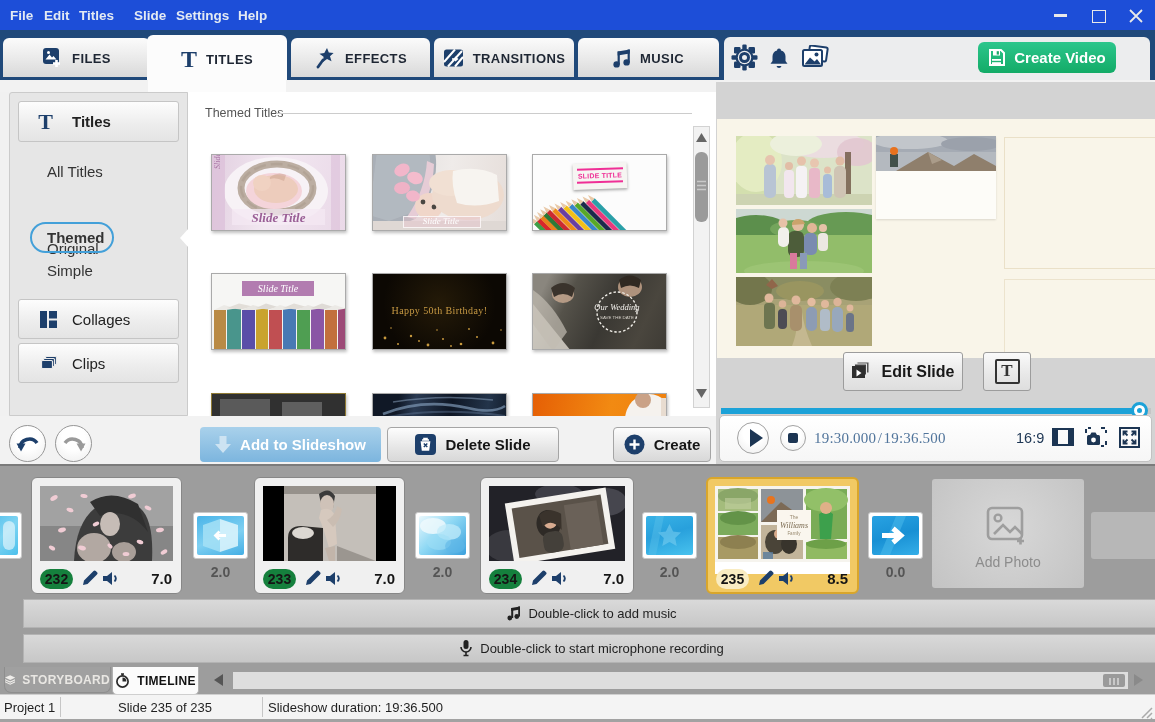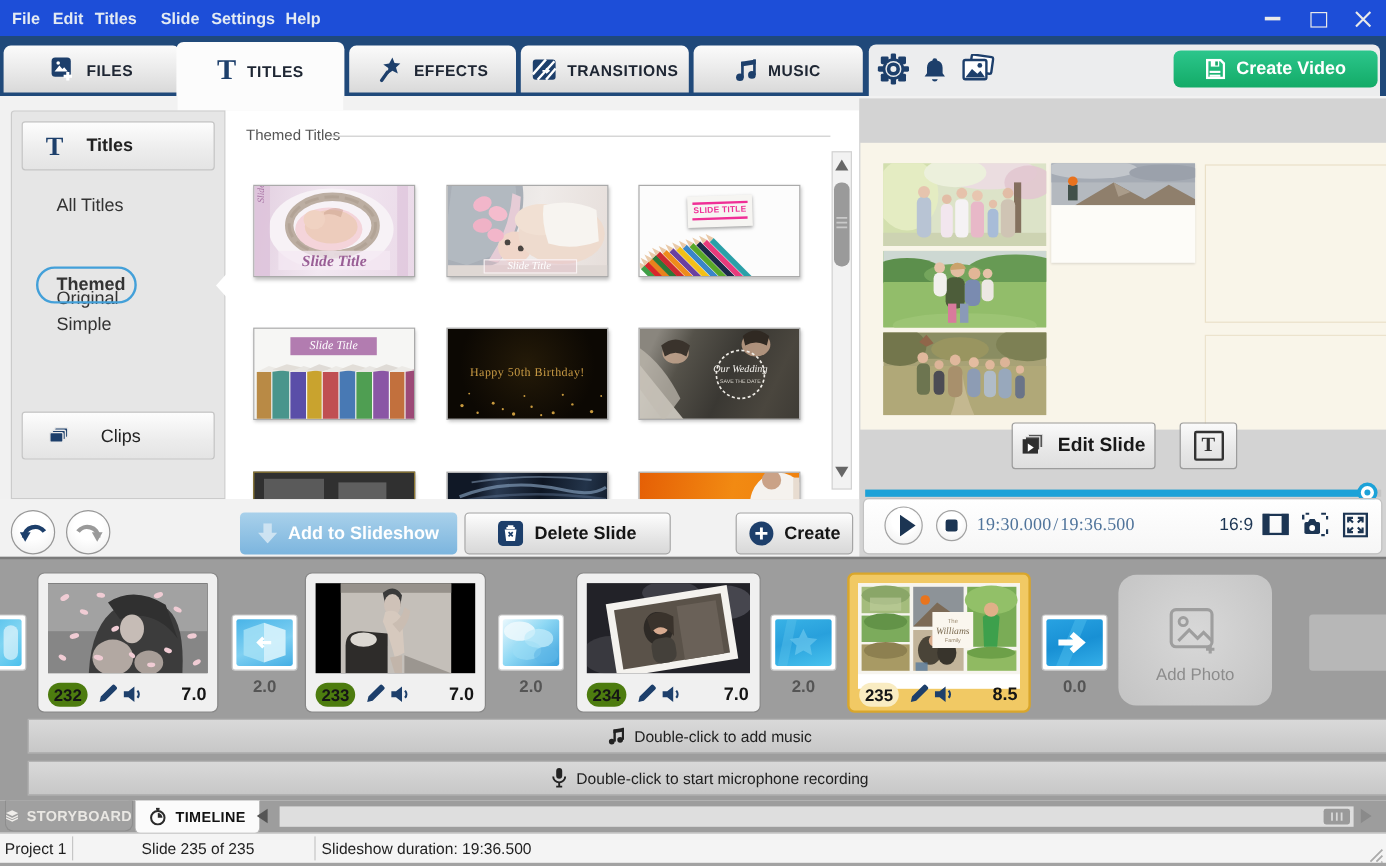--- a/index.html
+++ b/index.html
@@ -12,21 +12,21 @@
 
 .winbtn{position:absolute;}
 
 #tabrow{left:0;top:30px;width:1155px;height:50px;background:#20497a;}
 .tab{position:absolute;top:8px;height:39px;border-radius:6px 6px 0 0;
  background:linear-gradient(#fbfbfb,#e9e9e9 55%,#d9d9d9);
  display:flex;align-items:center;justify-content:center;gap:9px;}
 .tab.active{top:5px;height:48px;background:#fcfcfc;}
 .tab .lbl{font-size:13px;font-weight:700;color:#1e2633;letter-spacing:.4px;padding-top:1px;}
 #toolbar{position:absolute;left:724px;top:7px;width:426px;height:43px;background:#ecedee;border-radius:6px 6px 0 0;}
-#createvideo{position:absolute;left:254px;top:5px;width:170px;height:31px;border-radius:6px;
+#createvideo{position:absolute;left:254px;top:5px;width:138px;height:31px;border-radius:6px;
  background:linear-gradient(#2cc68c,#13ab67);display:flex;align-items:center;justify-content:center;gap:9px;
  color:#fff;font-size:15px;font-weight:700;}
 
 #strip{left:0;top:80px;width:1155px;height:12px;background:#f2f2f2;}
 #tabunder{left:148px;top:78px;width:138px;height:14px;background:#fcfcfc;}
 
 #leftpanel{left:9px;top:92px;width:179px;height:324px;background:#e6e6e6;border:1px solid #cbcbcb;box-sizing:border-box;border-radius:3px 0 0 0;}
 .lbtn{position:absolute;left:8px;width:161px;background:linear-gradient(#fdfdfd,#ececec 60%,#e4e4e4);
  border:1px solid #c5c5c5;border-radius:3px;box-sizing:border-box;display:flex;align-items:center;}
 .lbtn .txt{font-size:15px;color:#222;}
@@ -59,38 +59,38 @@
 .bigbtn{position:absolute;top:11px;height:35px;border-radius:4px;display:flex;align-items:center;justify-content:center;gap:9px;box-sizing:border-box;}
 .bigbtn .txt{font-size:15px;font-weight:700;color:#151515;}
 #addslide{left:200px;width:181px;background:linear-gradient(#a9d1eb,#7cb5de);}
 #addslide .txt{color:#fff;}
 #delslide{left:387px;width:172px;background:linear-gradient(#fdfdfd,#e2e2e2 70%,#d8d8d8);border:1px solid #a5a5a5;}
 #createbtn{left:613px;width:98px;background:linear-gradient(#fdfdfd,#e2e2e2 70%,#d8d8d8);border:1px solid #a5a5a5;}
 
 #timeline{left:0;top:464px;width:1155px;height:203px;background:#9d9d9d;border-top:2px solid #7b7b7b;box-sizing:border-box;}
 .card{position:absolute;top:11px;height:117px;width:151px;background:#f0f0f0;border:1px solid #878787;border-radius:6px;box-sizing:border-box;}
 .card .ph{position:absolute;left:8px;top:8px;width:133px;height:75px;overflow:hidden;background:#444;}
-.badge{position:absolute;left:8px;top:91px;width:33px;height:20px;background:#4d7c0f;border-radius:10px;
+.badge{position:absolute;left:8px;top:91px;width:33px;height:20px;background:#15803d;border-radius:10px;
  font-size:14px;font-weight:600;color:#151515;text-align:center;line-height:20px;}
 .dur{position:absolute;right:9px;top:92px;font-size:15px;font-weight:600;color:#151515;}
 .trans{position:absolute;width:55px;height:47px;background:#fff;border:1px solid #c9c9c9;border-radius:3px;box-sizing:border-box;padding:3px;}
 .trans .inner{width:100%;height:100%;border-radius:2px;position:relative;overflow:hidden;}
 .tdur{position:absolute;font-size:14px;font-weight:700;color:#555;width:55px;text-align:center;top:98px;}
-#addphoto{position:absolute;left:932px;top:13px;width:128px;height:109px;border-radius:15px;
+#addphoto{position:absolute;left:932px;top:13px;width:152px;height:109px;border-radius:3px;
  background:radial-gradient(circle at 50% 45%,#d8d8d8,#c3c3c3);display:flex;flex-direction:column;align-items:center;}
 #addphoto .t{color:#8c8c8c;font-size:14px;margin-top:6px;}
 
 .bigbar{position:absolute;left:23px;width:1138px;height:29px;background:linear-gradient(#d9d9d9,#c7c7c7);border:1px solid #b3b3b3;box-sizing:border-box;display:flex;align-items:center;justify-content:center;gap:8px;}
 .bigbar .t{font-size:13px;color:#1f1f1f;}
 
 #bottabs{left:0;top:667px;width:1155px;height:27px;background:#9d9d9d;}
 .btab{position:absolute;top:0;height:26px;border-radius:0 0 5px 5px;display:flex;align-items:center;justify-content:center;gap:7px;box-sizing:border-box;}
 #storyb{left:4px;width:107px;background:#a0a0a0;border:1px solid #8e8e8e;border-top:none;border-radius:0 0 7px 7px;}
 #storyb .t{font-size:12px;font-weight:700;color:#e9e7e3;letter-spacing:.3px;}
-#timelinetab{left:112px;width:105px;height:28px;background:#fbfbfb;border:1px solid #b0b0b0;border-top:none;}
+#timelinetab{left:112px;width:87px;height:28px;background:#fbfbfb;border:1px solid #b0b0b0;border-top:none;}
 #timelinetab .t{font-size:12px;font-weight:700;color:#111;letter-spacing:.3px;}
 #hscroll{position:absolute;left:233px;top:5px;width:895px;height:17px;background:#dedede;}
 #gripper{position:absolute;left:1103px;top:7px;width:22px;height:13px;background:#9a9a9a;border-radius:2px;}
 
 #statusbar{left:0;top:694px;width:1155px;height:28px;background:#f4f4f4;border-top:1px solid #cfcfcf;border-bottom:3px solid #a2a2a2;box-sizing:border-box;}
 #statusbar .st{position:absolute;top:5px;font-size:13px;color:#1f1f1f;}
 .vsep{position:absolute;top:2px;width:1px;height:20px;background:#c6c6c6;}
 </style>
 </head>
 <body>
@@ -192,27 +192,35 @@
 <div class="abs" id="leftpanel">
   <div class="lbtn" style="top:8px;height:41px;">
     <div style="width:53px;text-align:center;font-family:'Liberation Serif',serif;font-size:22px;font-weight:700;color:#1d3f6b;">T</div>
     <div class="txt" style="font-weight:700;">Titles</div>
   </div>
   <div class="litem" style="top:70px;">All Titles</div>
   <div class="litem" style="top:103px;margin-top:44px;">Original</div>
   <div id="themedoval"></div>
   <div class="litem" style="top:136px;font-weight:700;">Themed</div>
   <div class="litem" style="top:169px;">Simple</div>
+  <div class="lbtn" style="top:206px;height:40px;">
+    <svg style="margin-left:21px" width="17" height="17" viewBox="0 0 17 17">
+        <rect x="0" y="0" width="7" height="17" fill="#1d3f6b"></rect>
+        <rect x="9" y="0" width="8" height="7.5" fill="#1d3f6b"></rect>
+        <rect x="9" y="9.5" width="8" height="7.5" fill="#1d3f6b"></rect>
+      </svg>
+    <div class="txt" style="margin-left:15px;">Collages</div>
+  </div>
   <div class="lbtn" style="top:250px;height:40px;">
     <svg style="margin-left:21px" width="18" height="17" viewBox="0 0 18 17">
         <rect x="5.5" y="1.5" width="11" height="8" rx="1" fill="#1d3f6b" stroke="#e9e9e9" stroke-width="1.2"></rect>
         <rect x="3.5" y="3.5" width="11" height="8" rx="1" fill="#1d3f6b" stroke="#e9e9e9" stroke-width="1.2"></rect>
         <rect x="1.5" y="5.5" width="11" height="8" rx="1" fill="#1d3f6b" stroke="#e9e9e9" stroke-width="1.2"></rect>
       </svg>
-    <div class="txt" style="margin-left:26px;">Clips</div>
+    <div class="txt" style="margin-left:14px;">Clips</div>
   </div>
 </div>
 <div class="abs" id="notch"></div>
 
 <div class="abs" id="midpanel">
   <div id="midhead">Themed Titles</div>
   <div id="midline"></div>
 
   <div class="thumb" style="left:23px;top:62px;background:linear-gradient(100deg,#e2cfe0,#f2e8f1 45%,#ead9e8);">
    <svg width="135" height="77" style="position:absolute;left:0;top:0">

